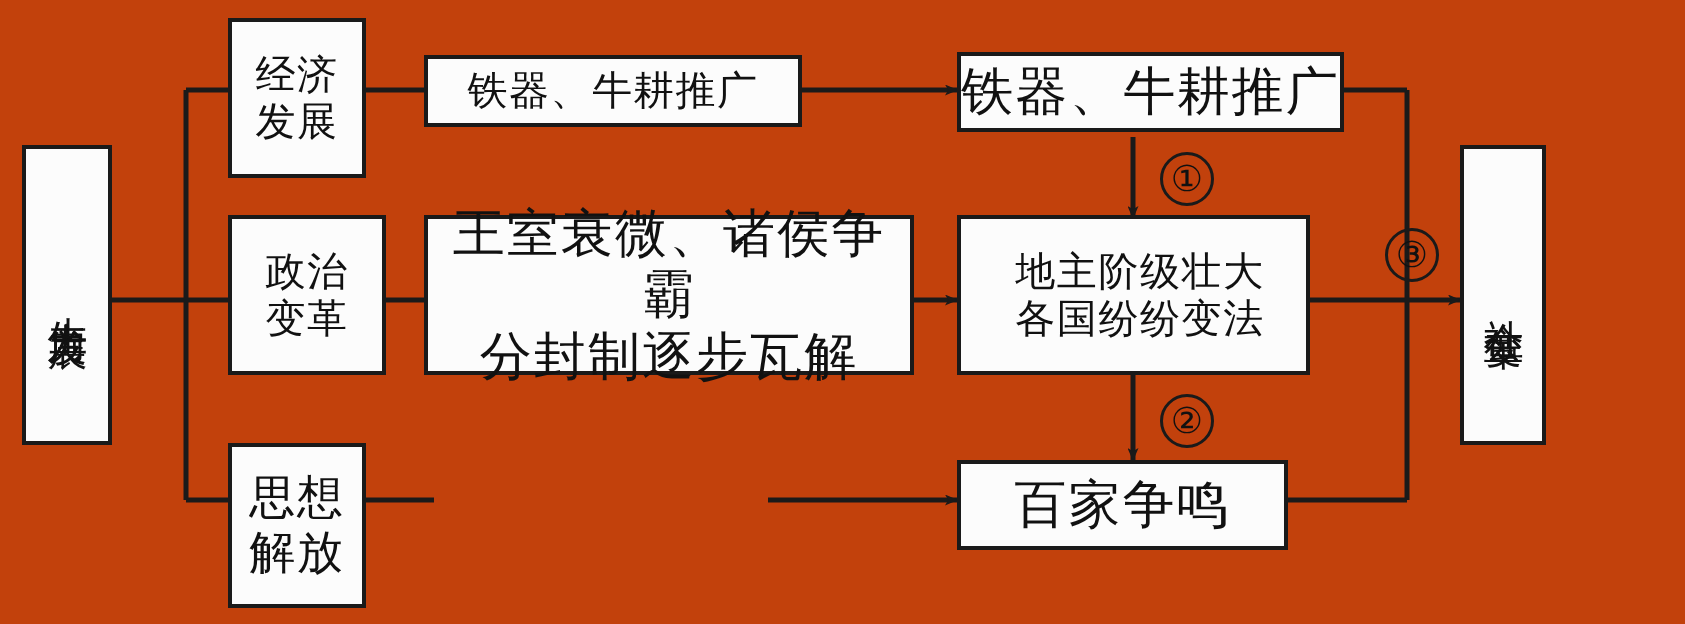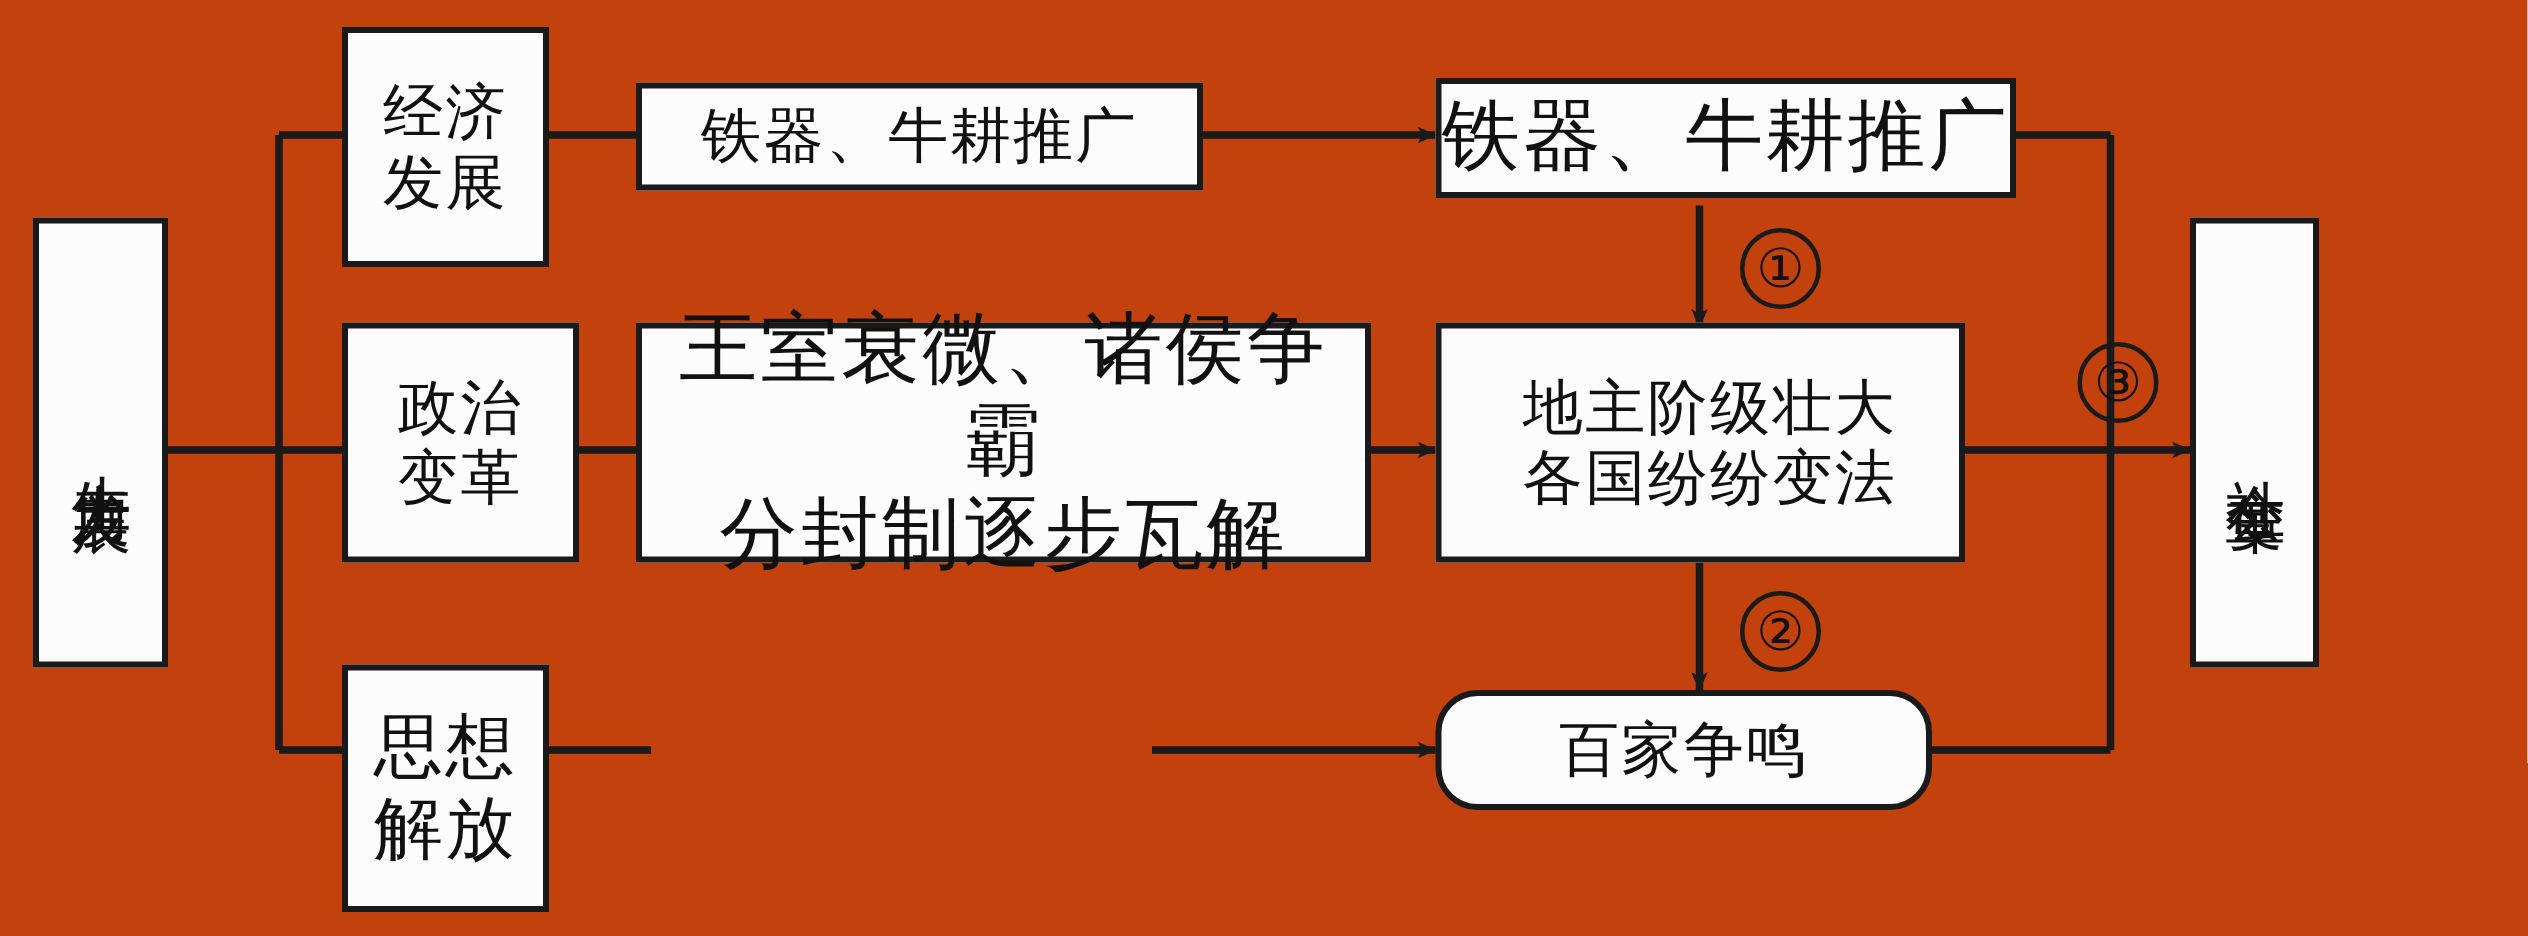--- a/index.html
+++ b/index.html
@@ -142,21 +142,21 @@
 
   <div class="node-box" style="left:957px; top:52px; width:387px; height:80px; font-size:52px;">
     <span class="node-label">铁器、牛耕推广</span>
   </div>
 
   <div class="node-box" style="left:957px; top:215px; width:353px; height:160px; font-size:40px;padding-left:13px;">
     <span class="node-label">地主阶级壮大
 各国纷纷变法</span>
   </div>
 
-  <div class="node-box" style="left:957px; top:460px; width:331px; height:80px; font-size:40px;border-radius:28px;">
+  <div class="node-box" style="left:957px; top:460px; width:331px; height:90px; font-size:52px;">
     <span class="node-label">百家争鸣</span>
   </div>
 
   <div class="node-box vertical-node" style="left:1460px; top:145px; width:86px; height:300px; font-size:40px;">
     <span class="node-label">社会变革</span>
   </div>
 
   <div class="marker-circle" style="left:1160px; top:152px; width:54px; height:54px; font-size:36px;">
     <span>①</span>
   </div>

